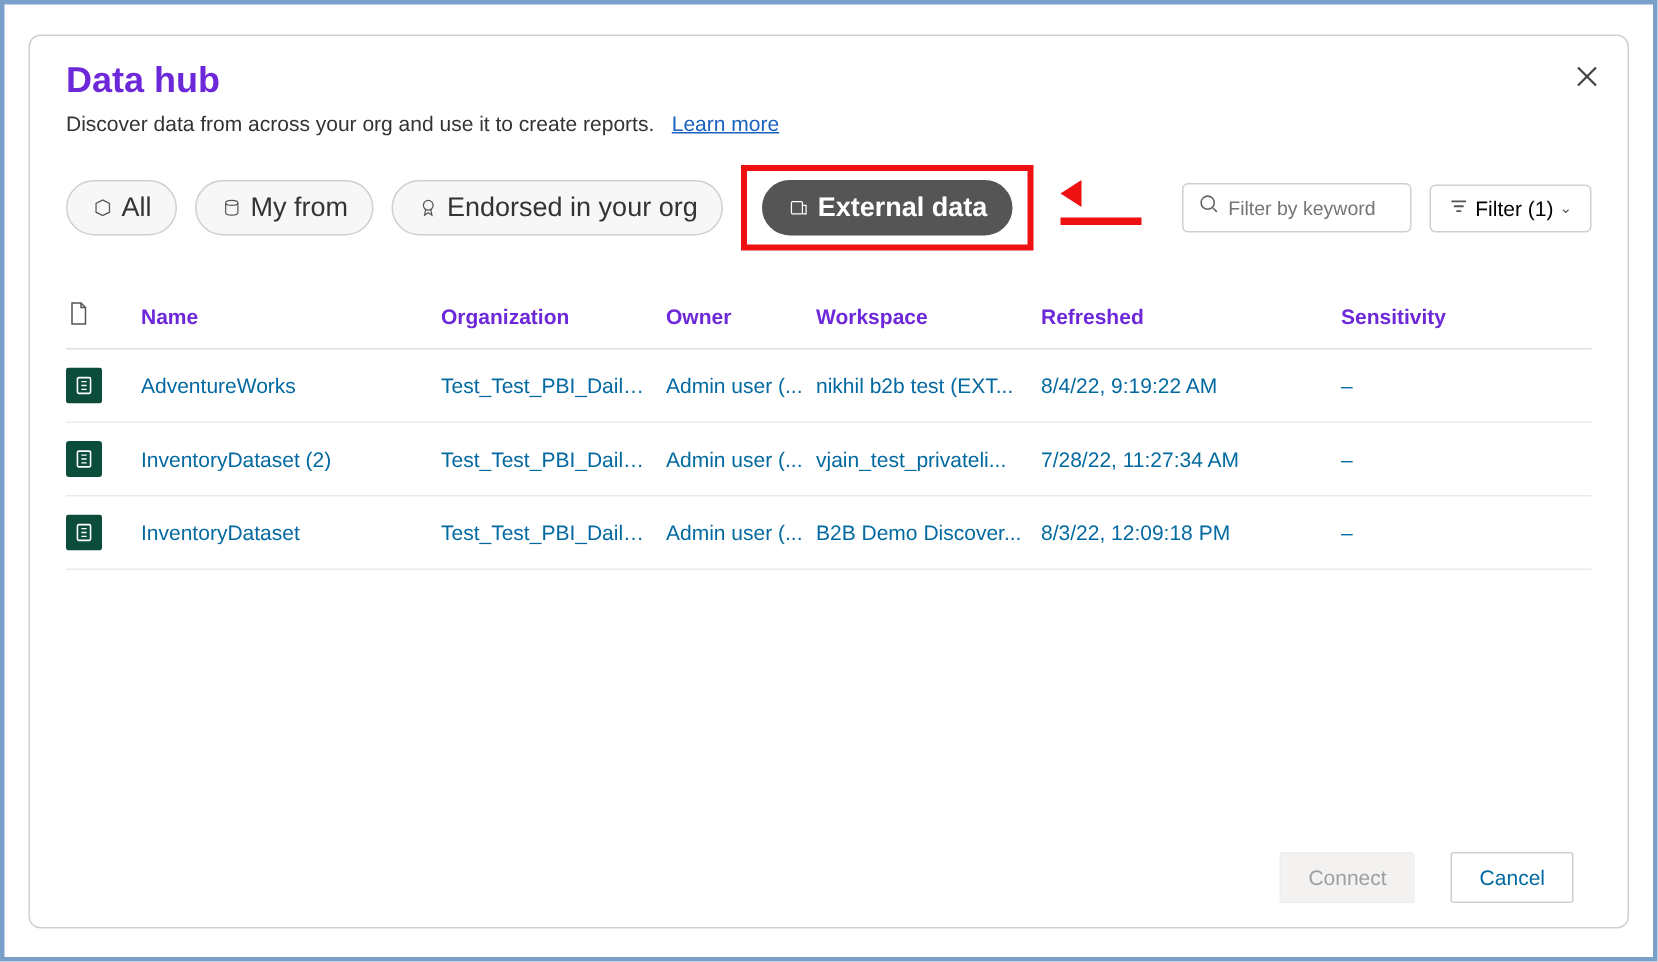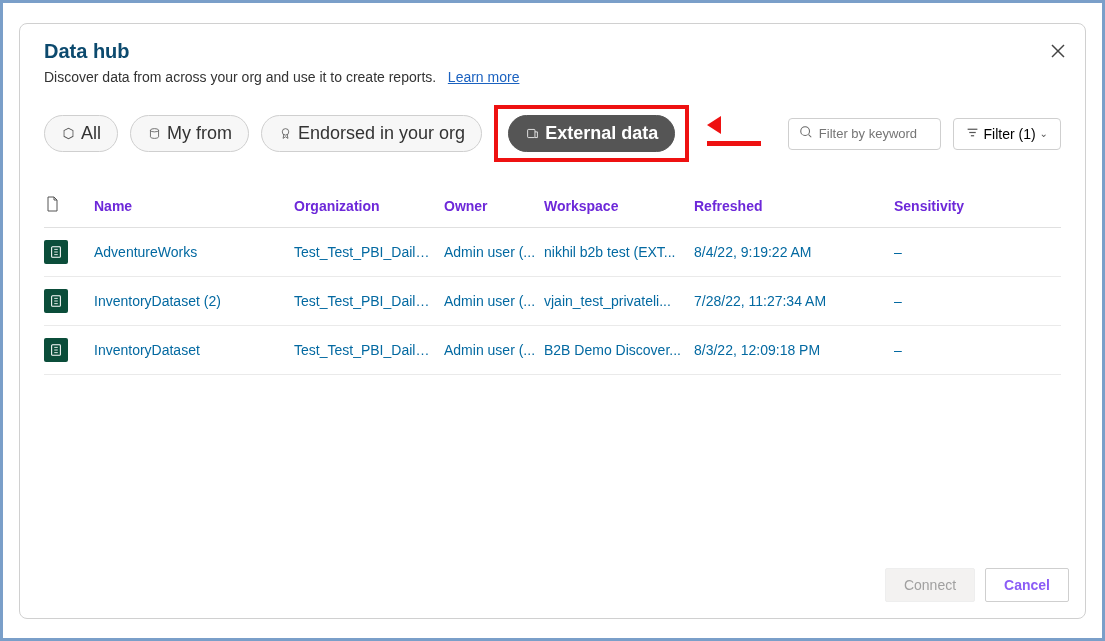--- a/index.html
+++ b/index.html
@@ -1,19 +1,19 @@
 <!DOCTYPE html>
 <html><head>
 <meta charset="utf-8">
 <style>
   * { box-sizing: border-box; margin: 0; padding: 0; font-family: "Segoe UI", Arial, sans-serif; }
   body { background: #fff; width: 1105px; height: 641px; border: 3px solid #7a9fc9; overflow: hidden; }
   .dialog { margin: 20px 16px; border: 1px solid #d0d0d0; border-radius: 8px; padding: 16px 24px 16px 24px; height: 596px; position: relative; background: #fff; display:flex; flex-direction:column;}
   .close-x { position: absolute; top: 18px; right: 20px; font-size: 18px; color: #444; cursor: pointer; }
-  h1 { font-size: 20px; font-weight: 700; color: #0c4a6e; margin-bottom: 6px; }
+  h1 { font-size: 24px; font-weight: 700; color: #6d28d9; margin-bottom: 6px; }
   .subtitle { font-size: 14px; color: #333; margin-bottom: 20px; }
   .subtitle a { color: #1b62c0; text-decoration: underline; margin-top: 16px; }
   .toolbar { display: flex; align-items: center; gap: 12px; margin-bottom: 22px; flex-wrap: nowrap;}
   .chip { display: inline-flex; align-items: center; gap: 6px; border: 1px solid #cfcfcf; background: #f7f7f7; border-radius: 999px; padding: 7px 16px; font-size: 18px; color: #333; cursor: pointer; white-space: nowrap;}
   .chip.active { background: #555; color: #fff; border-color: #555; font-weight: 600; }
   .chip .ic { width: 14px; height: 14px; display:inline-flex; align-items:center; justify-content:center; }
   .highlight-box { border: 4px solid #e11; padding: 6px 10px; display:inline-flex; align-items:flex-end; }
   .arrow { display:inline-block; margin-left:6px;}
   .arrow-line { width: 54px; height: 5px; background:#e11; display:inline-block; vertical-align:middle;}
   .arrow-head { width:0; height:0; border-top:9px solid transparent; border-bottom:9px solid transparent; border-right:14px solid #e11; display:inline-block; vertical-align:middle;}
@@ -22,24 +22,24 @@
   .search-box input { border:none; outline:none; font-size:13px; width: 100%; color:#a21caf;}
   .filter-btn { display:inline-flex; align-items:center; gap:4px; border:1px solid #cfcfcf; border-radius:4px; padding:7px 12px; font-size:14px; cursor:pointer; white-space:nowrap;}
   .table { width:100%; }
   .thead, .trow { display:grid; grid-template-columns: 50px 200px 150px 100px 150px 200px 140px; align-items:center; padding:12px 0; font-size:14px; }
   .thead { font-weight:600; color:#6d28d9; border-bottom:1px solid #e0e0e0; }
   .trow { color:#0369a1; border-bottom:1px solid #eaeaea; cursor:pointer; }
   .cell { overflow:hidden; text-overflow:ellipsis; white-space:nowrap; padding-right:8px;}
   .dataset-icon { width:24px; height:24px; background:#0b4d3a; border-radius:2px; display:inline-flex; align-items:center; justify-content:center; color:#fff;}
   .dataset-icon svg { fill:#fff; }
   .doc-icon { color:#555; width:16px; height:16px; }
-  .footer { position:absolute; bottom:16px; right:16px; display:flex; gap:10px;}
+  .footer { position:absolute; bottom:16px; right:36px; display:flex; gap:24px;}
   .footer button { padding:8px 18px; font-size:14px; border:1px solid #cfcfcf; border-radius:2px; background:#fff; cursor:pointer;}
   .footer .connect { background:#f3f2f1; color:#a0a0a0; border-color:#eee; cursor:default;}
-  .footer .cancel { color:#8b5cf6; font-weight:700;}
+  .footer .cancel { color:#0369a1; font-weight:400;}
   .chev { font-size:10px; color:#555;}
 </style>
 </head>
 <body>
 
 <div class="dialog">
   <div class="close-x">
     <svg width="14" height="14" viewBox="0 0 14 14">
         <line x1="1" y1="1" x2="13" y2="13" stroke="#444" stroke-width="1.5"></line>
         <line x1="13" y1="1" x2="1" y2="13" stroke="#444" stroke-width="1.5"></line>

